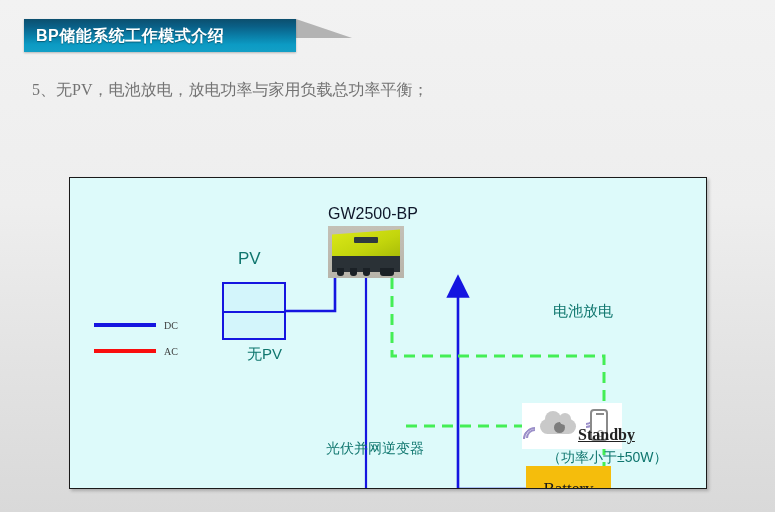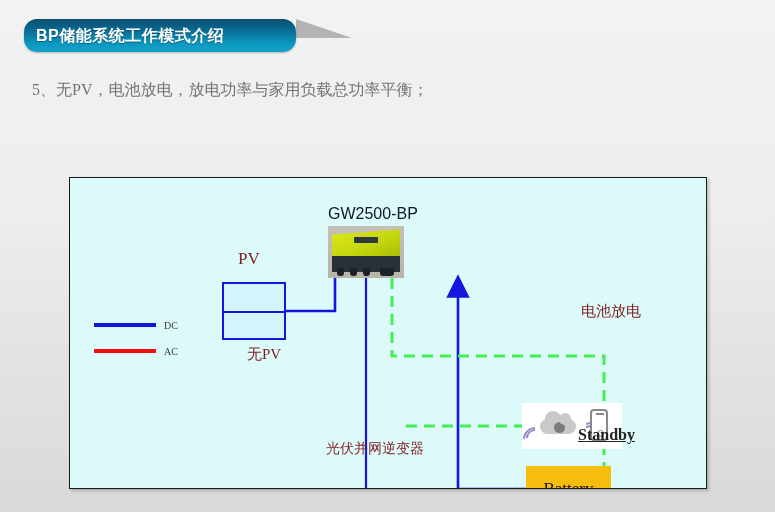--- a/index.html
+++ b/index.html
@@ -34,21 +34,20 @@
     align-items: center;
     background: linear-gradient(180deg,
        #0c4f6e 0%,
        #0a5f86 22%,
        #0a7fa8 52%,
        #0c9bc4 78%,
        #139fc6 100%);
     box-sizing: border-box;
     min-width: 272px;
     box-shadow: 0 1px 2px rgba(0,0,0,0.25);
-    border-radius: 13px;
   }
   .title-text {
     color: #ffffff;
     font-size: 16px;
     font-weight: bold;
     letter-spacing: 0.5px;
     line-height: 1;
     white-space: nowrap;
     text-shadow: 0 1px 1px rgba(0,0,0,0.35);
   }
@@ -104,33 +103,33 @@
   .sw-comm { border-top: 4px dashed #22dd33; }
   .legend-label {
     font-family: "Liberation Serif", serif;
     font-size: 10px;
     color: #3d3d3d;
   }
 
   
   .lbl {
     position: absolute;
-    font-family: Liberation Serif, serif;
-    color: #7f1d1d;
+    font-family: Liberation Sans, sans-serif;
+    color: #0f766e;
     white-space: nowrap;
   }
   .lbl-gw {
     font-family: "Liberation Sans", sans-serif;
     font-size: 16px;
     color: #0f172a;
     left: 258px; top: 27px;
   }
   .lbl-pv { font-size: 17px; left: 168px; top: 71px; }
   .lbl-nopv { font-size: 15px; left: 177px; top: 167px; }
-  .lbl-bat-dis { font-size: 15px; left: 483px; top: 124px; margin-left: 28px; }
+  .lbl-bat-dis { font-size: 15px; left: 483px; top: 124px; }
   .lbl-inverter { font-size: 14px; left: 244px; top: 262px; margin-left: 12px; }
   .lbl-standby {
     font-family: "Liberation Serif", serif;
     font-size: 16px; font-weight: bold;
     left: 508px; top: 248px; color: #222222; text-decoration: underline;
   }
   .lbl-power { font-size: 14px; left: 477px; top: 271px; }
 
   
   .pv-box {
@@ -328,15 +327,16 @@
     </div>
 
     <div class="abs battery-box">
       <span class="battery-text">Battery</span>
     </div>
     <div class="lbl lbl-bat-dis">电池放电</div>
 
     <div class="lbl lbl-inverter">光伏并网逆变器</div>
 
     <div class="lbl lbl-standby">Standby</div>
+    <div class="lbl lbl-power">（功率小于±50W）</div>
 
   </div>
 </div>
 
 </body></html>

